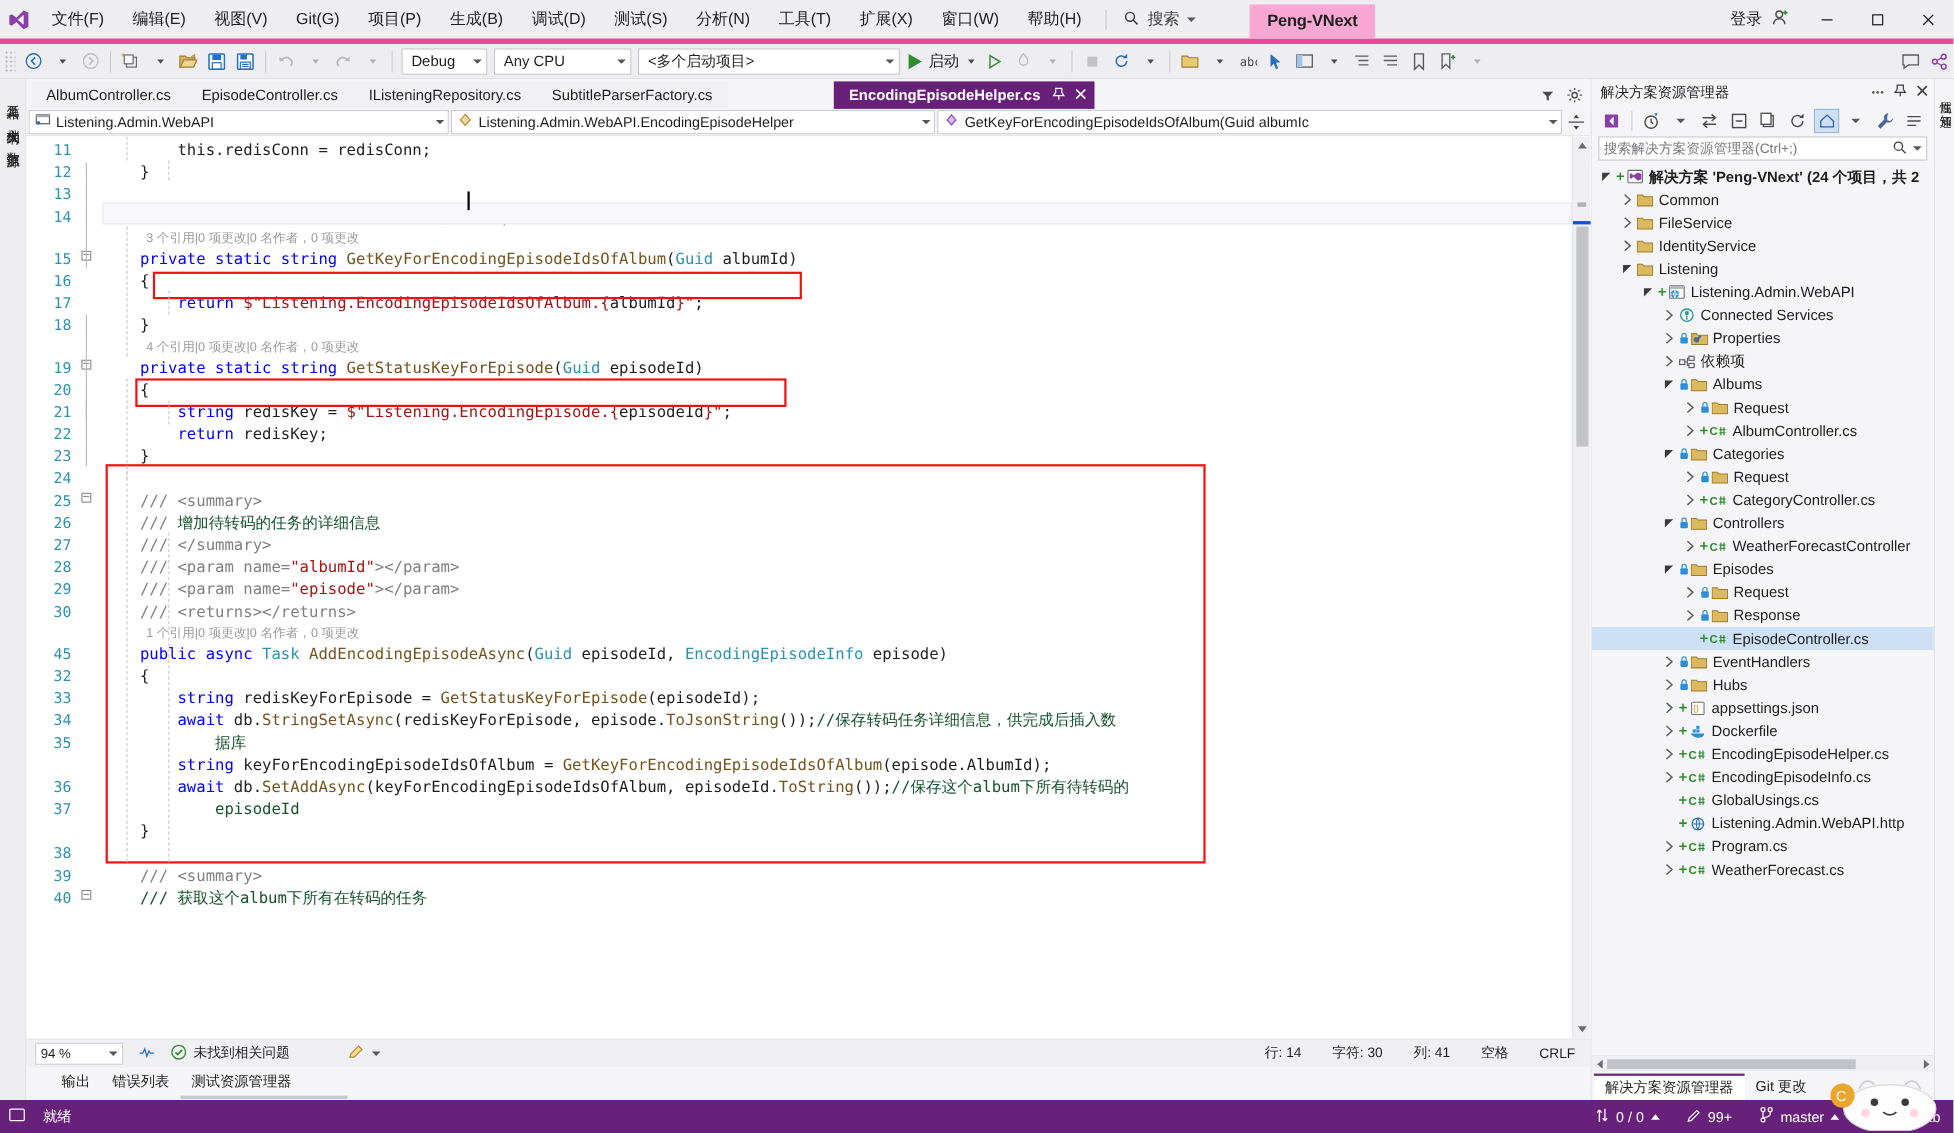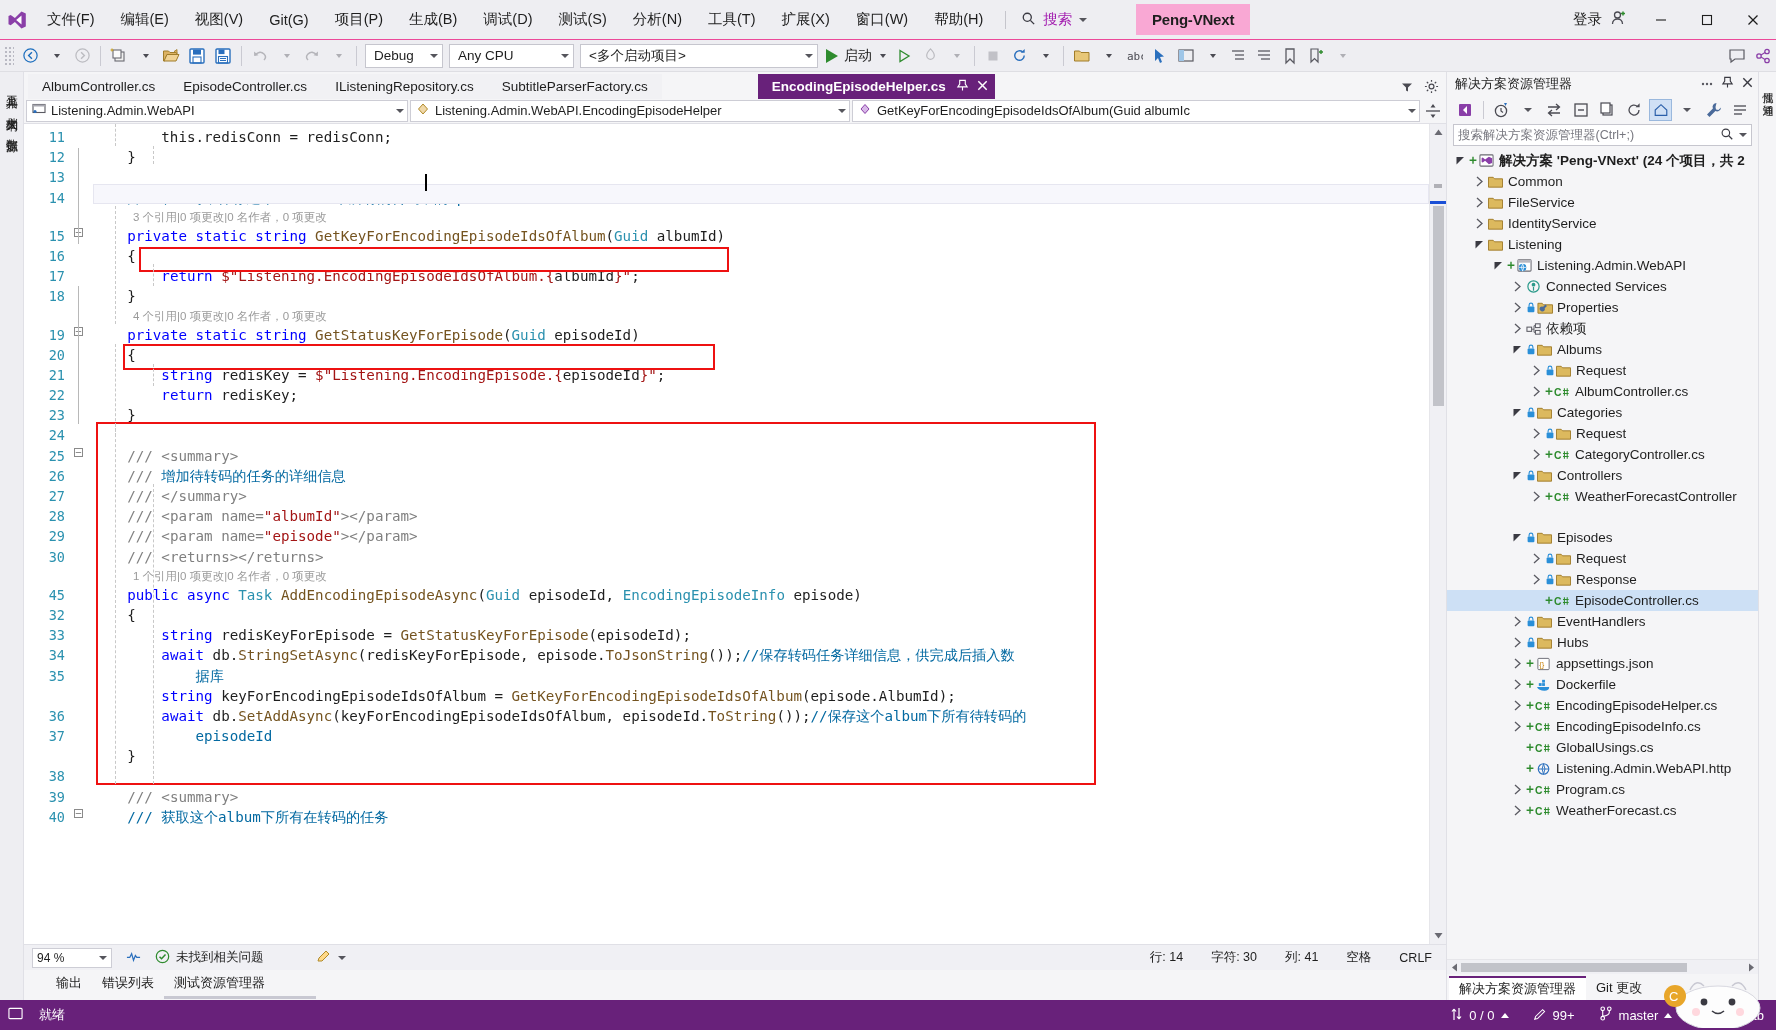--- a/index.html
+++ b/index.html
@@ -9,32 +9,32 @@
     font-size: 13px;
     background:#f5f5f7;
     color:#1e1e1e;
     -webkit-font-smoothing: antialiased;
   }
   .app { position:relative; width:1776px; height:1030px; display:flex; flex-direction:column; }
 
   
   .titlebar {
     height:40px; background:#eeeef2; display:flex; align-items:center;
-    border-bottom:1px solid #ec4899; position:relative; flex:none;
+    border-bottom:5px solid #ec4899; position:relative; flex:none;
   }
   .vs-logo { width:34px; display:flex; align-items:center; justify-content:center; }
   .vs-logo svg { display:block; }
   .menu { display:flex; align-items:center; height:100%; }
   .menu-item {
     padding:0 13px; height:100%; display:flex; align-items:center;
     font-size:14.5px; color:#1e1e1e; white-space:nowrap; cursor:default;
   }
   .tb-sep { width:1px; height:18px; background:#c5c5cc; margin:0 9px; }
   .search-box { display:flex; align-items:center; gap:7px; padding:0 6px; height:26px; cursor:text; }
-  .search-box .lbl { font-size:14.5px; color:#a21caf; }
+  .search-box .lbl { font-size:14.5px; color:#404040; }
   .caret-dn { width:0;height:0;border-left:4px solid transparent;border-right:4px solid transparent;border-top:4px solid #55555c; }
   .sln-title {
     position:absolute; left:1136px; top:4px; height:31px; padding:0 16px;
     background:#f9a8d4; display:flex; align-items:center;
     font-size:15px; font-weight:bold; color:#1e1e1e; letter-spacing:-0.2px;
   }
   .tb-right { margin-left:auto; display:flex; align-items:center; height:100%; }
   .signin { display:flex; align-items:center; gap:8px; padding:0 10px; font-size:14.5px; color:#1e1e1e; }
   .wbtn { width:46px; height:40px; display:flex; align-items:center; justify-content:center; cursor:default; }
   .wbtn svg { display:block; }
@@ -103,21 +103,21 @@
   .cline { height:20.2px; line-height:20.2px; white-space:pre;
       font-family:"DejaVu Sans Mono","Liberation Mono",monospace; font-size:14.2px; }
   .cline.small { font-size:11.5px; color:#9a9a9a; height:18px; line-height:18px;
       font-family:"Liberation Sans",sans-serif; }
   .num { height:20.2px; line-height:20.2px; font-size:13.5px; }
   .num.sm { height:18px; }
   
   .kw { color:#0000ff; }
   .ty { color:#2b91af; }
   .st { color:#a31515; }
-  .cm { color:#0369a1; }
+  .cm { color:#14532d; }
   .xc { color:#808080; }
   .xn { color:#a31515; }
   .fn { color:#74531f; }
   .pl { color:#1e1e1e; }
   .id { color:#1e1e1e; }
 
   .curline { position:absolute; left:0; right:0; height:20px; border:1px solid #e6e6f0; background:#f7f7fc; }
   .redbox { position:absolute; border:2px solid #ee1111; pointer-events:none; }
   .caret { position:absolute; width:1.5px; background:#000; height:17px; }
 
@@ -1117,21 +1117,21 @@
               </svg>
             </span>
             <span class="tico">
               <svg width="17" height="14" viewBox="0 0 18 14">
                 <text x="0" y="11" font-size="11" font-family="Liberation Sans, sans-serif" fill="#2e8b2e" font-weight="bold">C</text>
                 <path d="M11 3 v8 M14 3 v8 M9.5 5.5 h6 M9.5 8.5 h6" stroke="#2e8b2e" stroke-width="1.1"></path>
               </svg>
             </span>
             <span class="tlabel">WeatherForecastController</span>
           </div>
-          <div class="tnode" style="padding-left: 63px; margin-top: 20px;">
+          <div class="tnode" style="padding-left: 63px;">
             <span class="tw">
               <svg width="11" height="11" viewBox="0 0 11 11">
                 <path d="M1.5 2 L9 2 L1.5 9.5z" fill="#3a3a42"></path>
               </svg>
             </span>
             <span style="width: 11px; flex: 0 0 auto; display: flex; align-items: center; justify-content: center;">
               <svg width="8" height="11" viewBox="0 0 8 11">
                 <rect x="0.6" y="4.5" width="6.8" height="5.8" rx="1" fill="#2a8fd8"></rect>
                 <path d="M2.1 4.5 V3 a1.9 1.9 0 0 1 3.8 0 v1.5" fill="none" stroke="#2a8fd8" stroke-width="1.1"></path>
               </svg>

